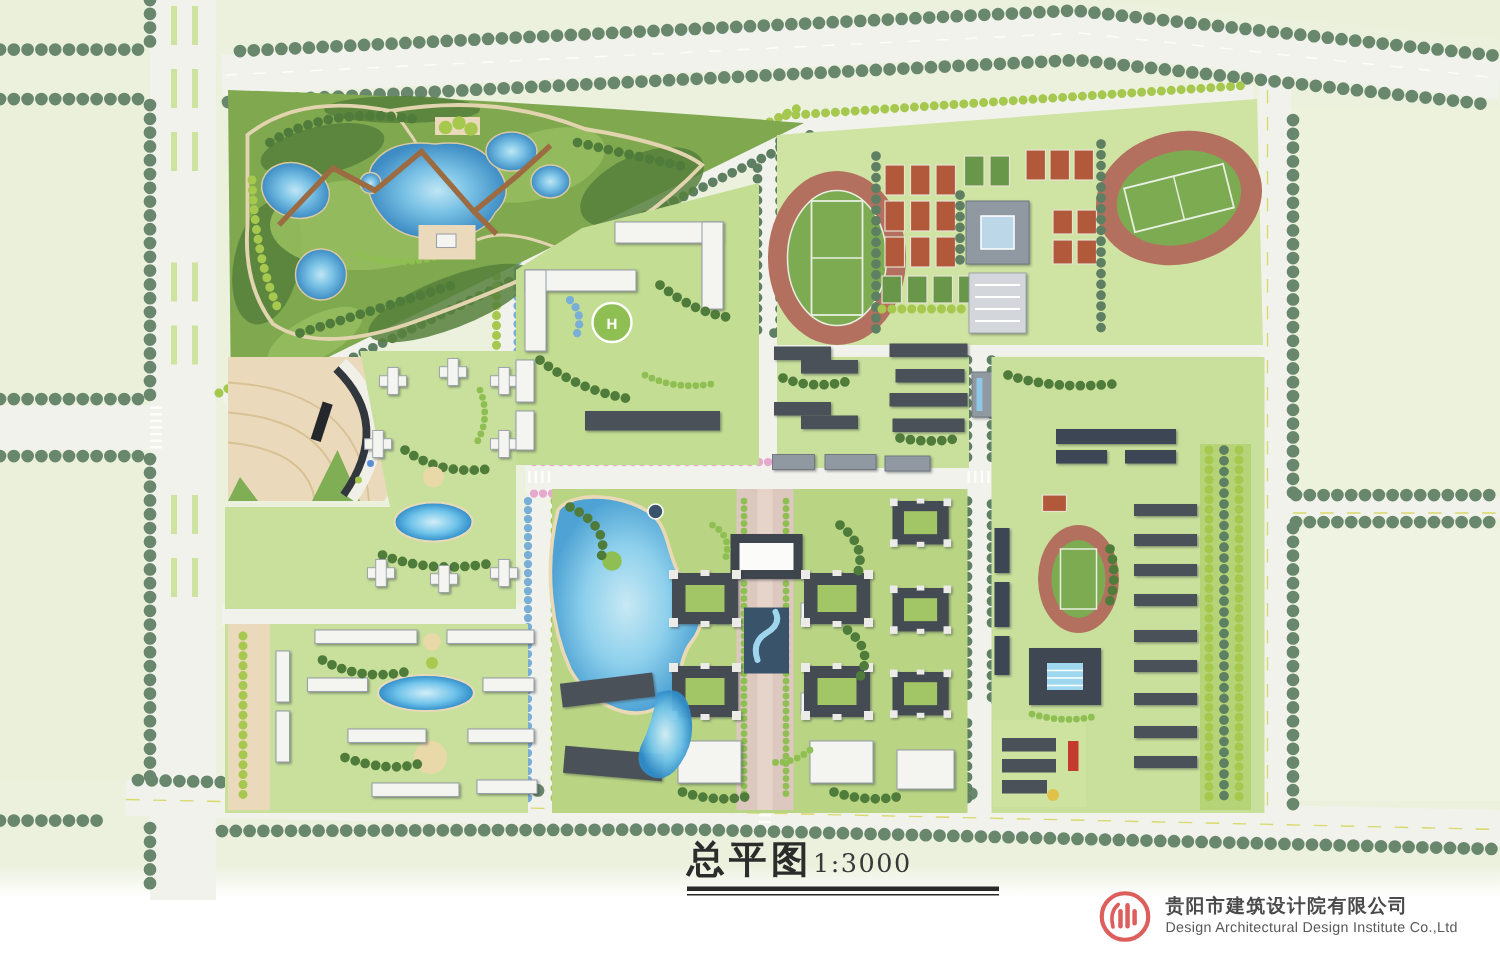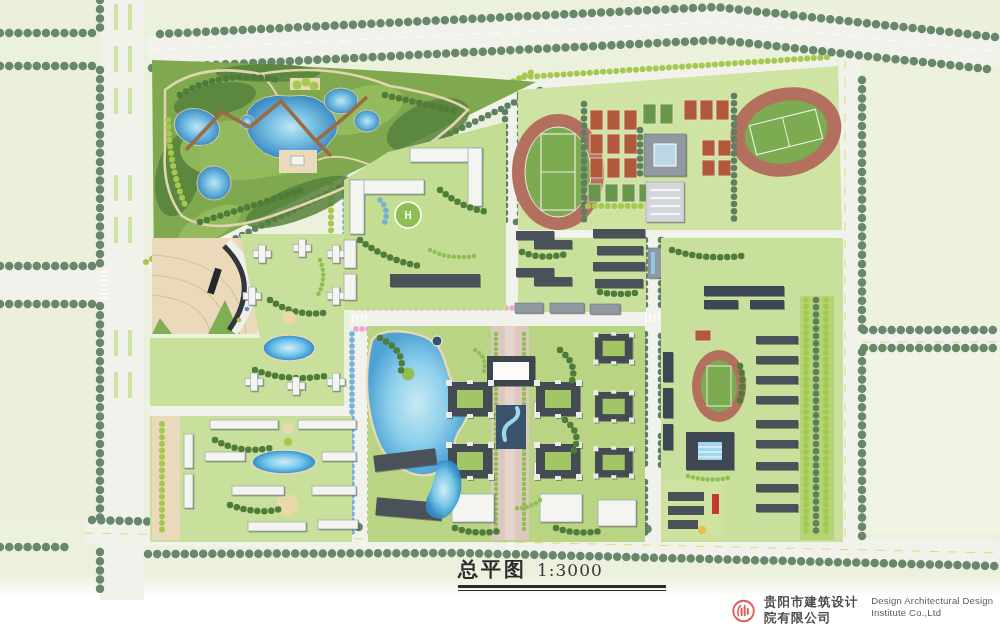--- a/index.html
+++ b/index.html
@@ -21,27 +21,27 @@
   .bldD{fill:#4b5159}
   .bldBG{fill:#3d4654}
   .bldW{fill:#f4f4f0;stroke:#9aa1a8;stroke-width:.7}
   .bldG{fill:#9099a2;stroke:#6d747c;stroke-width:.6}
   .co{fill:#b2593b;stroke:#e7e2d3;stroke-width:.8}
   .cg{fill:#69974a;stroke:#e7e2d3;stroke-width:.8}
   .shad{filter:drop-shadow(1.2px 1.8px .7px rgba(45,50,60,.45))}
   
   .title-block{position:absolute;left:458px;top:556px;width:230px;color:#2c2c2c}
   .title-line{white-space:nowrap}
-  .title-cn{font-family:Liberation Mono, monospace;font-size:20px;font-weight:bold;letter-spacing:3px}
-  .title-scale{font-family:"DejaVu Serif","Liberation Serif",serif;font-size:17px;margin-left:10px;letter-spacing:1px;color:#383838}
+  .title-cn{font-family:Liberation Mono, monospace;font-size:25px;font-weight:bold;letter-spacing:3px}
+  .title-scale{font-family:"DejaVu Serif","Liberation Serif",serif;font-size:17px;letter-spacing:1px;color:#383838}
   .rule1{height:2.5px;background:#2a2a2a;width:208px;margin-top:2px}
   .rule2{height:1px;background:#2a2a2a;width:208px;margin-top:2.5px}
   
   .footer{position:absolute;left:731px;top:592px;display:flex;align-items:center;gap:8px}
-  .footer .names{display:flex;line-height:1.25}
+  .footer .names{display:flex;flex-direction:column;line-height:1.25}
   .name-cn{font-size:12.5px;font-weight:bold;color:#4b4b4b;letter-spacing:1px}
   .name-en{font-size:9.5px;color:#5a5a5a;letter-spacing:.2px}
 </style>
 </head>
 <body>
 
 <div class="sheet">
 
 <svg width="1000" height="639" viewBox="0 0 1000 639">
   <defs>

